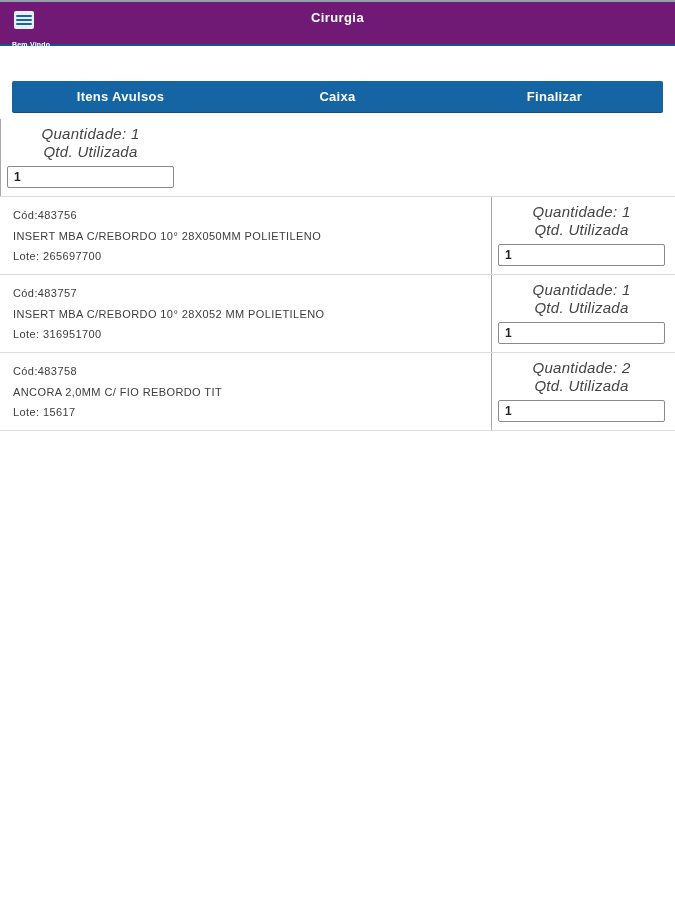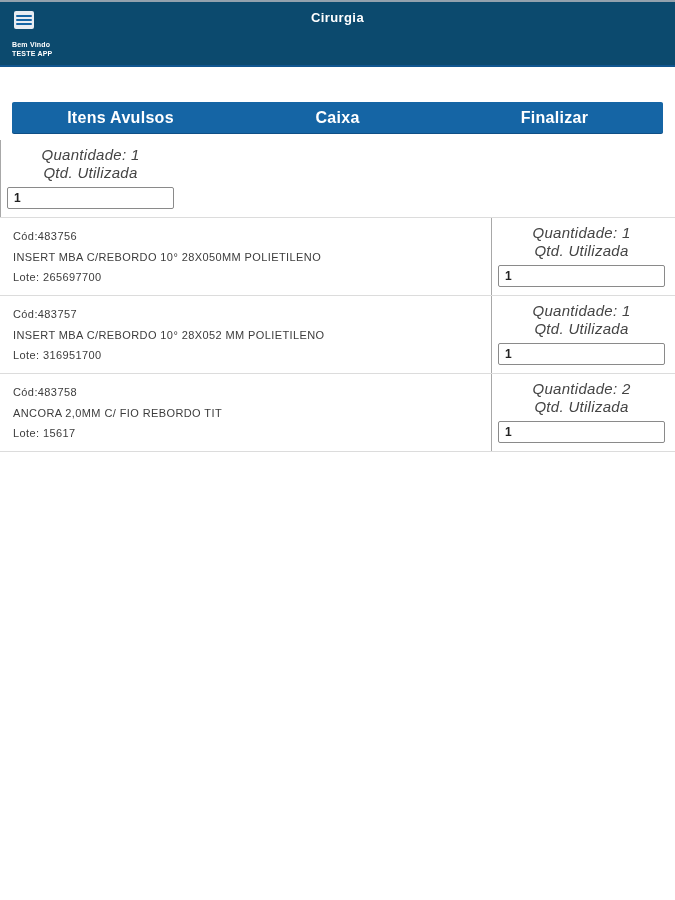--- a/index.html
+++ b/index.html
@@ -8,22 +8,22 @@
     font-family: "Liberation Sans", sans-serif;
     background: #ffffff;
     color: #3c3c3c;
     position: relative;
     overflow: hidden;
   }
 
   
   .app-header {
     position: relative;
-    height: 67px;
-    background: #0c4a6e;
+    height: 46px;
+    background: #701a75;
     border-top: 2px solid #93a1ad;
     border-bottom: 2px solid #11568f;
   }
   .page-title {
     text-align: center;
     padding-top: 8px;
     color: #ffffff;
     font-size: 13px;
     font-weight: bold;
     letter-spacing: 0.4px;
@@ -67,21 +67,21 @@
     border-radius: 2px;
     display: flex;
     box-shadow: 0 1px 0 #0f4f86;
   }
   .tab {
     flex: 1;
     display: flex;
     align-items: center;
     justify-content: center;
     color: #ffffff;
-    font-size: 16px;
+    font-size: 13px;
     font-weight: bold;
     letter-spacing: 0.3px;
     cursor: pointer;
   }
 
   
   .item-list { margin-top: 7px; }
   .item-row {
     display: flex;
     align-items: stretch;

